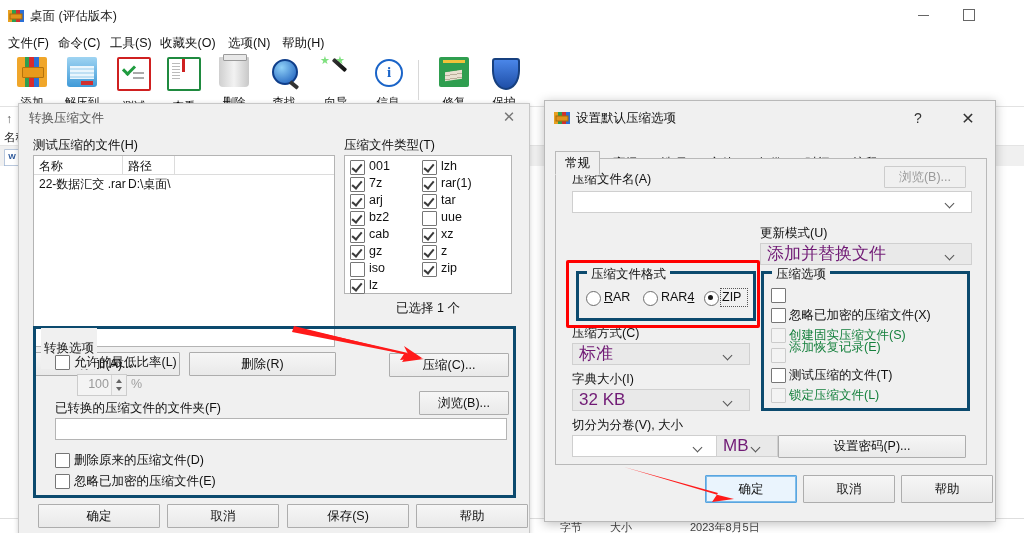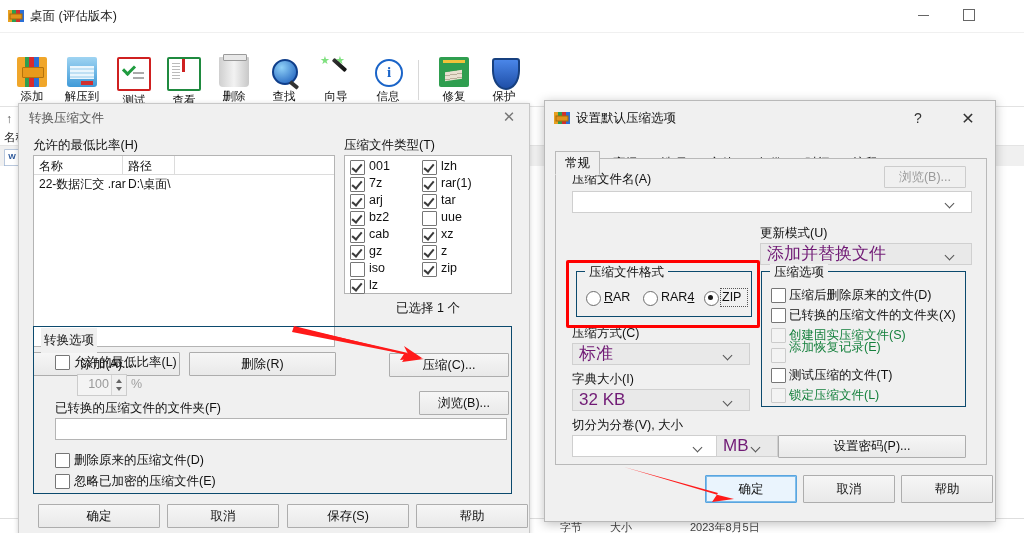--- a/index.html
+++ b/index.html
@@ -20,21 +20,21 @@
   .wctl-max{right:32px;}
   .wctl .bar{width:11px;height:1px;background:#666;}
   .wctl .sq{width:10px;height:10px;border:1px solid #666;}
 
   .menubar{position:absolute;left:0;top:32px;width:1024px;height:22px;background:#ffffff;}
   .menubar span{position:absolute;top:3px;font-size:12.5px;color:#111;white-space:nowrap;}
 
   .toolbar{position:absolute;left:0;top:54px;width:1024px;height:52px;background:#ffffff;border-bottom:1px solid #e2e2e2;}
   .tbtn{position:absolute;top:2px;width:52px;height:50px;text-align:center;}
   .tbtn .ic{width:30px;height:30px;margin:1px auto 0;position:relative;}
-  .tbtn .lb{font-size:11.5px;color:#111;line-height:12px;margin-top:3px;white-space:nowrap;}
+  .tbtn .lb{font-size:11.5px;color:#111;line-height:12px;margin-top:9px;white-space:nowrap;}
   .tb-sep{position:absolute;top:6px;width:1px;height:40px;background:#d8d8d8;}
 
   
   .ic-add{background:linear-gradient(90deg,#f0a62a 0 26%,#2f9e4f 26% 40%,#d92b2b 40% 58%,#2a6fd6 58% 74%,#f0a62a 74% 100%);border-radius:2px;}
   .ic-add:after{content:"";position:absolute;left:5px;top:10px;width:20px;height:9px;background:#e89a1c;border:1px solid #b4730c;border-radius:1px;}
   .ic-extract{background:linear-gradient(#9fd4f2,#3f9ad8);border-radius:2px 2px 3px 3px;}
   .ic-extract:after{content:"";position:absolute;left:3px;top:9px;right:3px;height:13px;background:repeating-linear-gradient(#eaf6fd 0 2px,#bfe0f4 2px 4px);}
   .ic-extract:before{content:"";position:absolute;left:14px;bottom:2px;width:12px;height:4px;background:#d03030;}
   .ic-test{background:#fff;border:2px solid #cf2020;border-radius:2px;}
   .ic-test:after{content:"";position:absolute;left:4px;top:6px;width:9px;height:5px;border-left:3px solid #1f9c3f;border-bottom:3px solid #1f9c3f;transform:rotate(-45deg);}
@@ -92,21 +92,21 @@
   .dlg-convert .dclose{position:absolute;right:4px;top:2px;width:32px;height:22px;display:flex;align-items:center;justify-content:center;color:#777;font-size:15px;}
   .lbl{position:absolute;font-size:12.5px;color:#111;white-space:nowrap;}
   .listbox{position:absolute;background:#fff;border:1px solid #b4b4b4;}
   .lhead{position:absolute;top:0;left:0;right:0;height:18px;border-bottom:1px solid #dcdcdc;}
   .lhead .c{position:absolute;top:2px;font-size:12px;color:#111;}
   .lhead .vdiv{position:absolute;top:0;width:1px;height:18px;background:#dcdcdc;}
   .lrow{position:absolute;left:4px;top:20px;font-size:12px;color:#111;white-space:nowrap;}
   .btn{position:absolute;background:linear-gradient(#f6f6f6,#e9e9e9);border:1px solid #adadad;font-size:12.5px;color:#111;display:flex;align-items:center;justify-content:center;border-radius:1px;white-space:nowrap;}
   .btn.focus{background:#eaf4fd;border:1px solid #5aa5e0;box-shadow:0 0 0 1px #7fbdea inset;}
   .btn.dis{color:#9a9a9a;background:#f0f0f0;border:1px solid #cccccc;}
-  .grp{position:absolute;border:1px solid #0c4a6e;}
+  .grp{position:absolute;border:3px solid #0c4a6e;}
   .grp>.gt{position:absolute;top:-8px;left:8px;background:#f0f0f0;padding:0 4px;font-size:12.5px;color:#111;}
   .cb{position:absolute;width:13px;height:13px;background:#fff;border:1px solid #767676;border-radius:1px;}
   .cb.dis{background:#f3f3f3;border-color:#cbcbcb;}
   .cb.on:after{content:"";position:absolute;left:3px;top:1px;width:4px;height:8px;border-right:2px solid #3b3b3b;border-bottom:2px solid #3b3b3b;transform:rotate(40deg);}
   .cbl{position:absolute;font-size:12.5px;color:#111;white-space:nowrap;}
   .cbl.dis{color:#15803d;}
   .txtin{position:absolute;background:#fff;border:1px solid #b4b4b4;font-size:12.5px;padding:0 4px;color:#111;line-height:20px;}
   .spin{position:absolute;border:1px solid #cccccc;background:#f4f4f4;}
   .spin .v{position:absolute;left:0;top:0;right:14px;text-align:right;padding-right:3px;font-size:12.5px;color:#9a9a9a;line-height:18px;}
   .spin .ar{position:absolute;right:0;top:0;width:14px;height:20px;background:#f0f0f0;border-left:1px solid #d5d5d5;}
@@ -152,20 +152,28 @@
     </div>
     <div class="tb-title">桌面 (评估版本)</div>
     <div class="wctl wctl-min">
         <div class="bar"></div>
       </div>
     <div class="wctl wctl-max">
         <div class="sq"></div>
       </div>
   </div>
 
+  <div class="menubar">
+    <span style="left:8px">文件(F)</span>
+    <span style="left:58px">命令(C)</span>
+    <span style="left:110px">工具(S)</span>
+    <span style="left:160px">收藏夹(O)</span>
+    <span style="left:228px">选项(N)</span>
+    <span style="left:282px">帮助(H)</span>
+  </div>
 
   <div class="toolbar">
     <div class="tbtn" style="left:6px">
       <div class="ic ic-add"></div>
       <div class="lb">添加</div>
       </div>
     <div class="tbtn" style="left:56px">
       <div class="ic ic-extract"></div>
       <div class="lb">解压到</div>
       </div>
@@ -336,21 +344,21 @@
     <span class="s2">10,599,144</span>
     <span class="s3">字节</span>
     <span class="s4">大小</span>
     <span class="s5">2023年8月5日</span>
   </div>
 
   <div class="dlg-convert">
     <div class="dtitle">转换压缩文件</div>
     <div class="dclose">✕</div>
 
-    <div class="lbl" style="left:14px;top:33px">允许的最低比率(H)</div>
+    <div class="lbl" style="left:14px;top:33px">测试压缩的文件(H)</div>
     <div class="listbox" style="left:14px;top:51px;width:300px;height:190px">
       <div class="lhead">
         <div class="c" style="left:5px">名称</div>
         <div class="vdiv" style="left:88px"></div>
         <div class="c" style="left:94px">路径</div>
         <div class="vdiv" style="left:140px"></div>
       </div>
       <div class="lrow" style="left:5px">22-数据汇交 .rar</div>
       <div class="lrow" style="left:94px">D:\桌面\</div>
     </div>
@@ -398,21 +406,21 @@
     <div class="grp" style="left:14px;top:234px;width:477px;height:0;border:none"></div>
 
     <div class="grp" style="left:14px;top:236px;width:477px;height:0;border:none"></div>
     <div class="grp" style="left:14px;top:222px;width:477px;height:0;border:none"></div>
 
     <div class="grp" style="left:14px;top:228px;width:477px;height:0;border:none"></div>
 
     <div class="grp" style="left:14px;top:234px;width:477px;height:0;border:none"></div>
 
     <div class="grp" style="left:14px;top:225px;width:477px;height:166px;top:222px;"></div>
-    <div class="lbl" style="left:22px;top:224px;background:#f0f0f0;padding:4px 3px;z-index:2">转换选项</div>
+    <div class="lbl" style="left:22px;top:224px;background:#f0f0f0;padding:12px 3px;z-index:2">转换选项</div>
 
     <div class="cb" style="left:36px;top:251px;z-index:2"></div>
     <div class="cbl" style="left:55px;top:250px;z-index:2">允许的最低比率(L)</div>
     <div class="spin" style="left:58px;top:270px;width:48px;height:20px;z-index:2">
       <div class="v">100</div>
       <div class="ar">
           <div class="u"></div>
           <div class="d"></div>
         </div>
     </div>
@@ -482,23 +490,22 @@
       <div class="radio" style="left:87px;top:132px"></div>
       <div class="cbl" style="left:105px;top:131px">RAR<span class="u">4</span></div>
       <div class="radio on" style="left:148px;top:132px"></div>
       <div class="cbl" style="left:166px;top:131px">ZIP</div>
       <div class="focusbox" style="left:164px;top:129px;width:26px;height:17px"></div>
 
       <div class="grp" style="left:205px;top:112px;width:203px;height:134px">
         <div class="gt">压缩选项</div>
       </div>
       <div class="cb" style="left:215px;top:129px"></div>
-      <div class="cbl" style="left:233px;top:128px">压缩后删除原来的文件(D)</div>
       <div class="cb" style="left:215px;top:149px"></div>
-      <div class="cbl" style="left:233px;top:148px">已转换的压缩文件的文件夹(X)</div>
+      <div class="cbl" style="left:233px;top:148px">忽略已加密的压缩文件(X)</div>
       <div class="cb dis" style="left:215px;top:169px"></div>
       <div class="cbl dis" style="left:233px;top:168px">创建固实压缩文件(S)</div>
       <div class="cb dis" style="left:215px;top:189px"></div>
       <div class="cbl dis" style="left:233px;top:180px">添加恢复记录(E)</div>
       <div class="cb" style="left:215px;top:209px"></div>
       <div class="cbl" style="left:233px;top:208px">测试压缩的文件(T)</div>
       <div class="cb dis" style="left:215px;top:229px"></div>
       <div class="cbl dis" style="left:233px;top:228px">锁定压缩文件(L)</div>
 
       <div class="lbl" style="left:16px;top:166px">压缩方式(C)</div>

